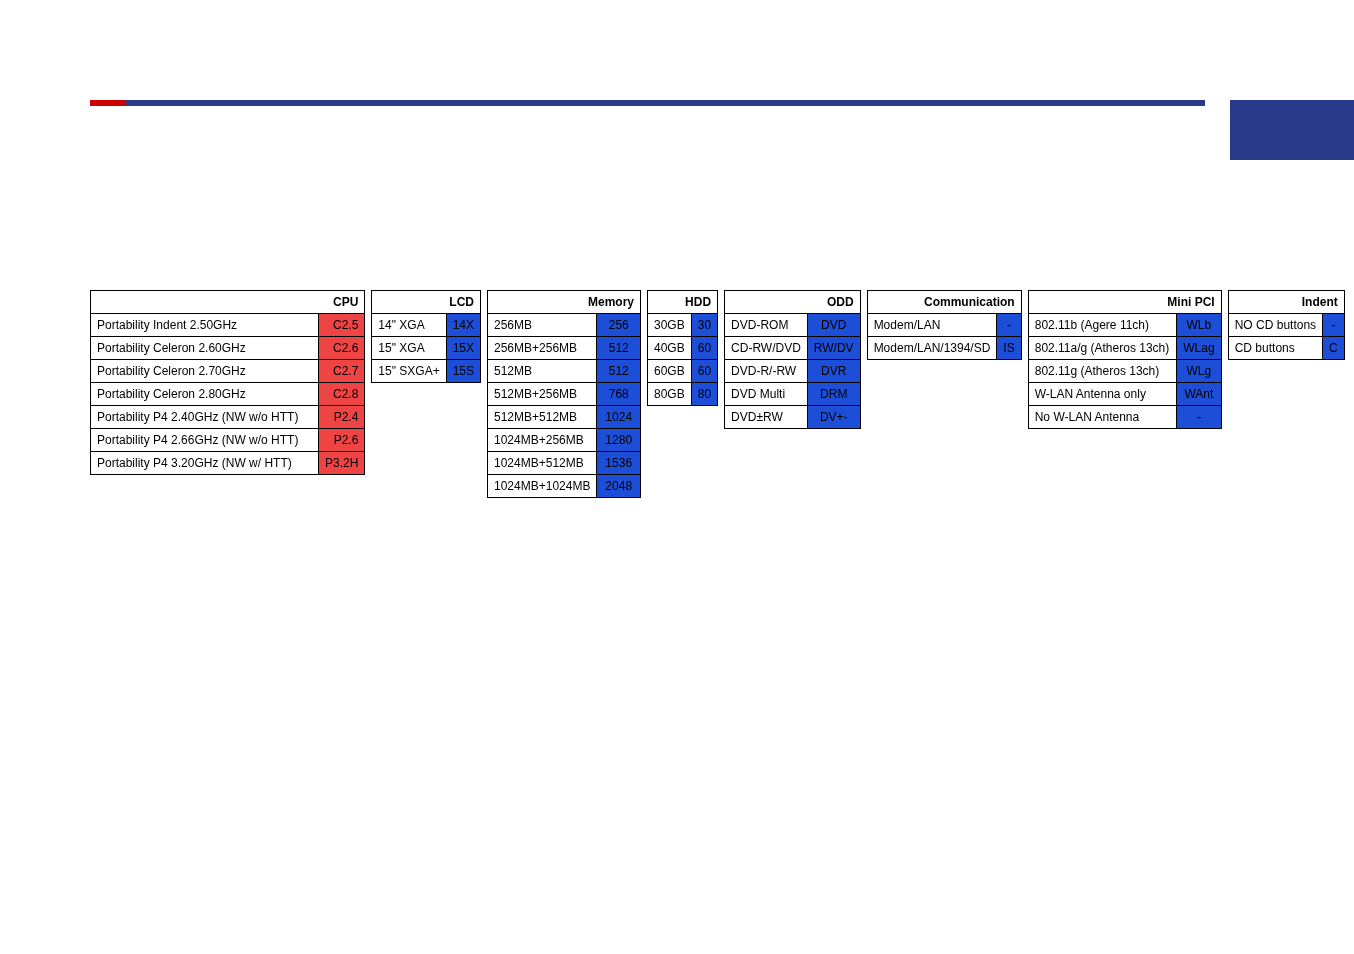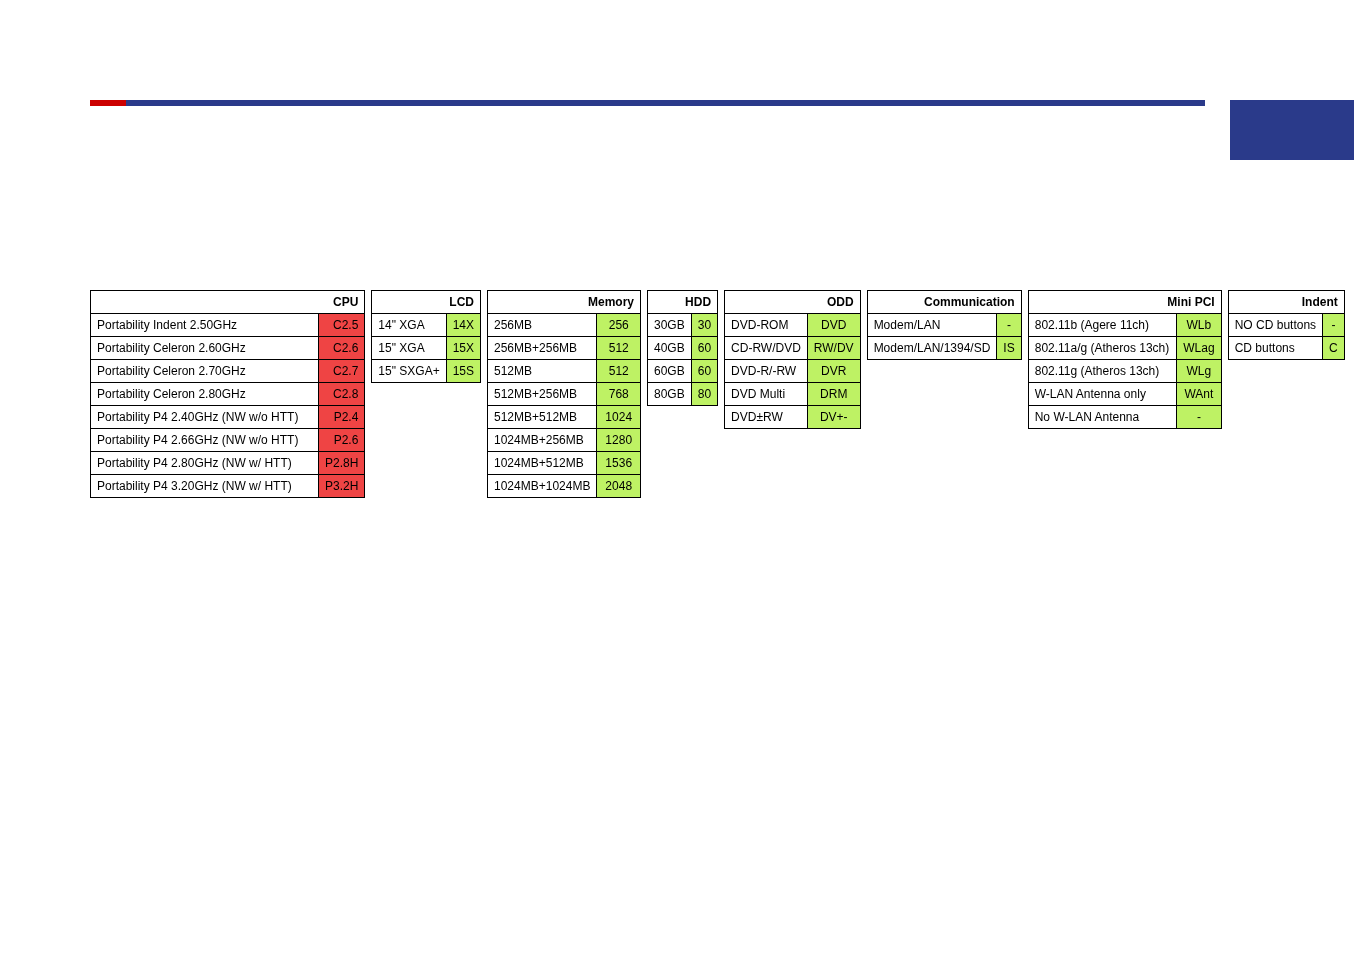--- a/index.html
+++ b/index.html
@@ -67,21 +67,21 @@
     border: 1px solid #000;
     padding: 3px 6px;
     height: 16px;
     white-space: nowrap;
   }
   .code {
     background: #ef4444;
     text-align: right;
   }
   .code-center {
-    background: #bef264;
+    background: #1d4ed8;
     text-align: center;
   }
 </style>
 </head>
 <body>
 
 <div class="topbar">
   <div class="topbar-red"></div>
   <div class="topbar-red-seg"></div>
   <div class="topbar-right"></div>
@@ -112,24 +112,20 @@
         </tr>
     <tr>
           <td>Portability P4 2.40GHz (NW w/o HTT)</td>
           <td class="code">P2.4</td>
         </tr>
     <tr>
           <td>Portability P4 2.66GHz (NW w/o HTT)</td>
           <td class="code">P2.6</td>
         </tr>
     <tr>
-          <td>Portability P4 2.80GHz (NW w/ HTT)</td>
-          <td class="code">P2.8H</td>
-        </tr>
-    <tr>
           <td>Portability P4 3.20GHz (NW w/ HTT)</td>
           <td class="code">P3.2H</td>
         </tr>
   </tbody>
     </table>
 
   <table class="spec">
     <tbody>
         <tr>
           <th colspan="2" style="width:80px">LCD</th>

